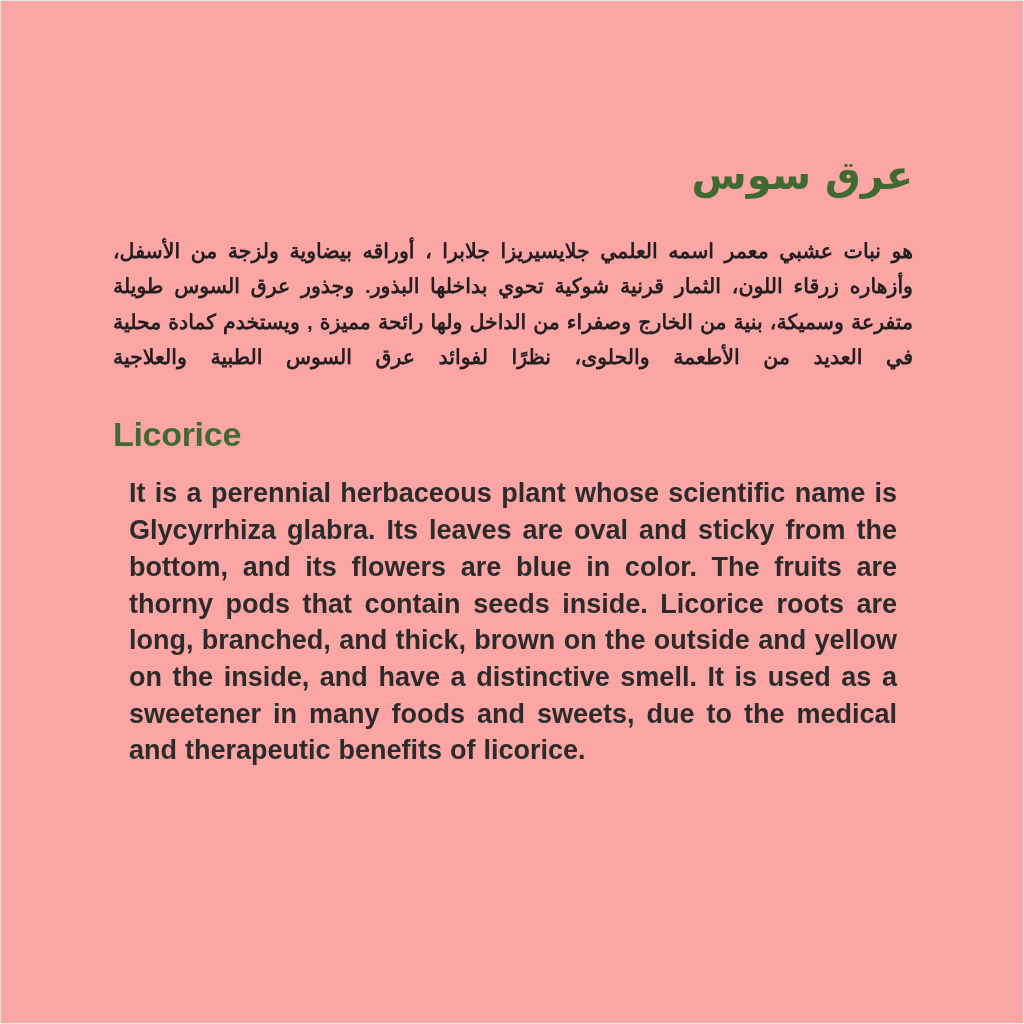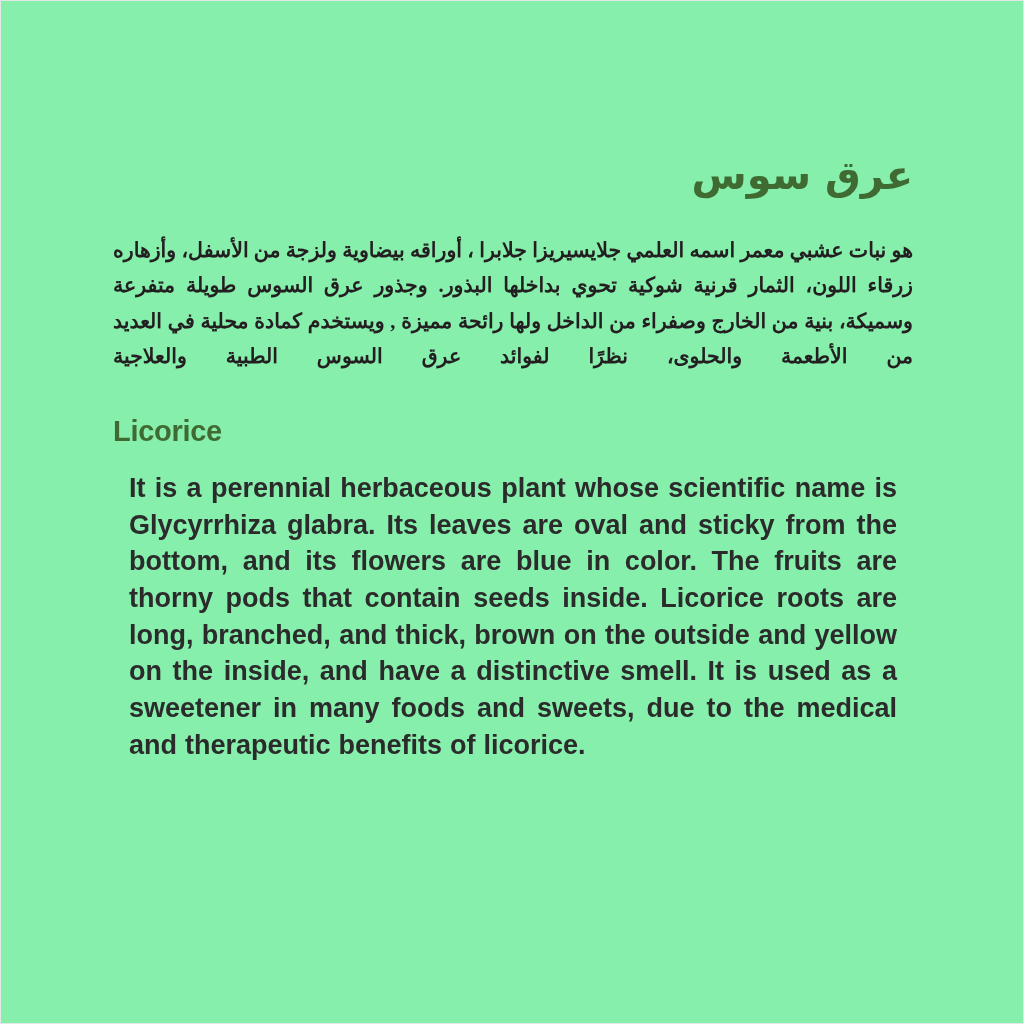--- a/index.html
+++ b/index.html
@@ -11,54 +11,54 @@
     height: 1024px;
     background: #ffffff;
     font-family: "Liberation Sans", sans-serif;
     overflow: hidden;
   }
   .page {
     position: relative;
     width: 1024px;
     height: 1024px;
     box-sizing: border-box;
-    background: #86efac;
+    background: #fca5a5;
     border: 1px solid #e6e6e6;
   }
   .content {
     position: absolute;
     left: 112px;
     top: 150px;
     width: 800px;
   }
   .title-ar {
     font-family: "DejaVu Sans", sans-serif;
     direction: rtl;
     text-align: right;
     color: #3f6b33;
     font-size: 40px;
     font-weight: bold;
     line-height: 1.2;
     margin: 0 0 34px 0;
     letter-spacing: 0px;
   }
   .body-ar {
-    font-family: Liberation Serif, serif;
+    font-family: Liberation Sans, sans-serif;
     direction: rtl;
     text-align: justify;
     text-align-last: justify;
     color: #231f20;
     font-size: 20.5px;
     font-weight: bold;
     line-height: 1.72;
     margin: 2px 0 42px 0;
   }
   .title-en {
     color: #3f6b33;
-    font-size: 29px;
+    font-size: 34px;
     font-weight: bold;
     line-height: 1.1;
     margin: 0 0 22px 0;
     letter-spacing: -0.3px;
   }
   .body-en {
     color: #2b2b2b;
     font-size: 27px;
     font-weight: bold;
     line-height: 1.36;

